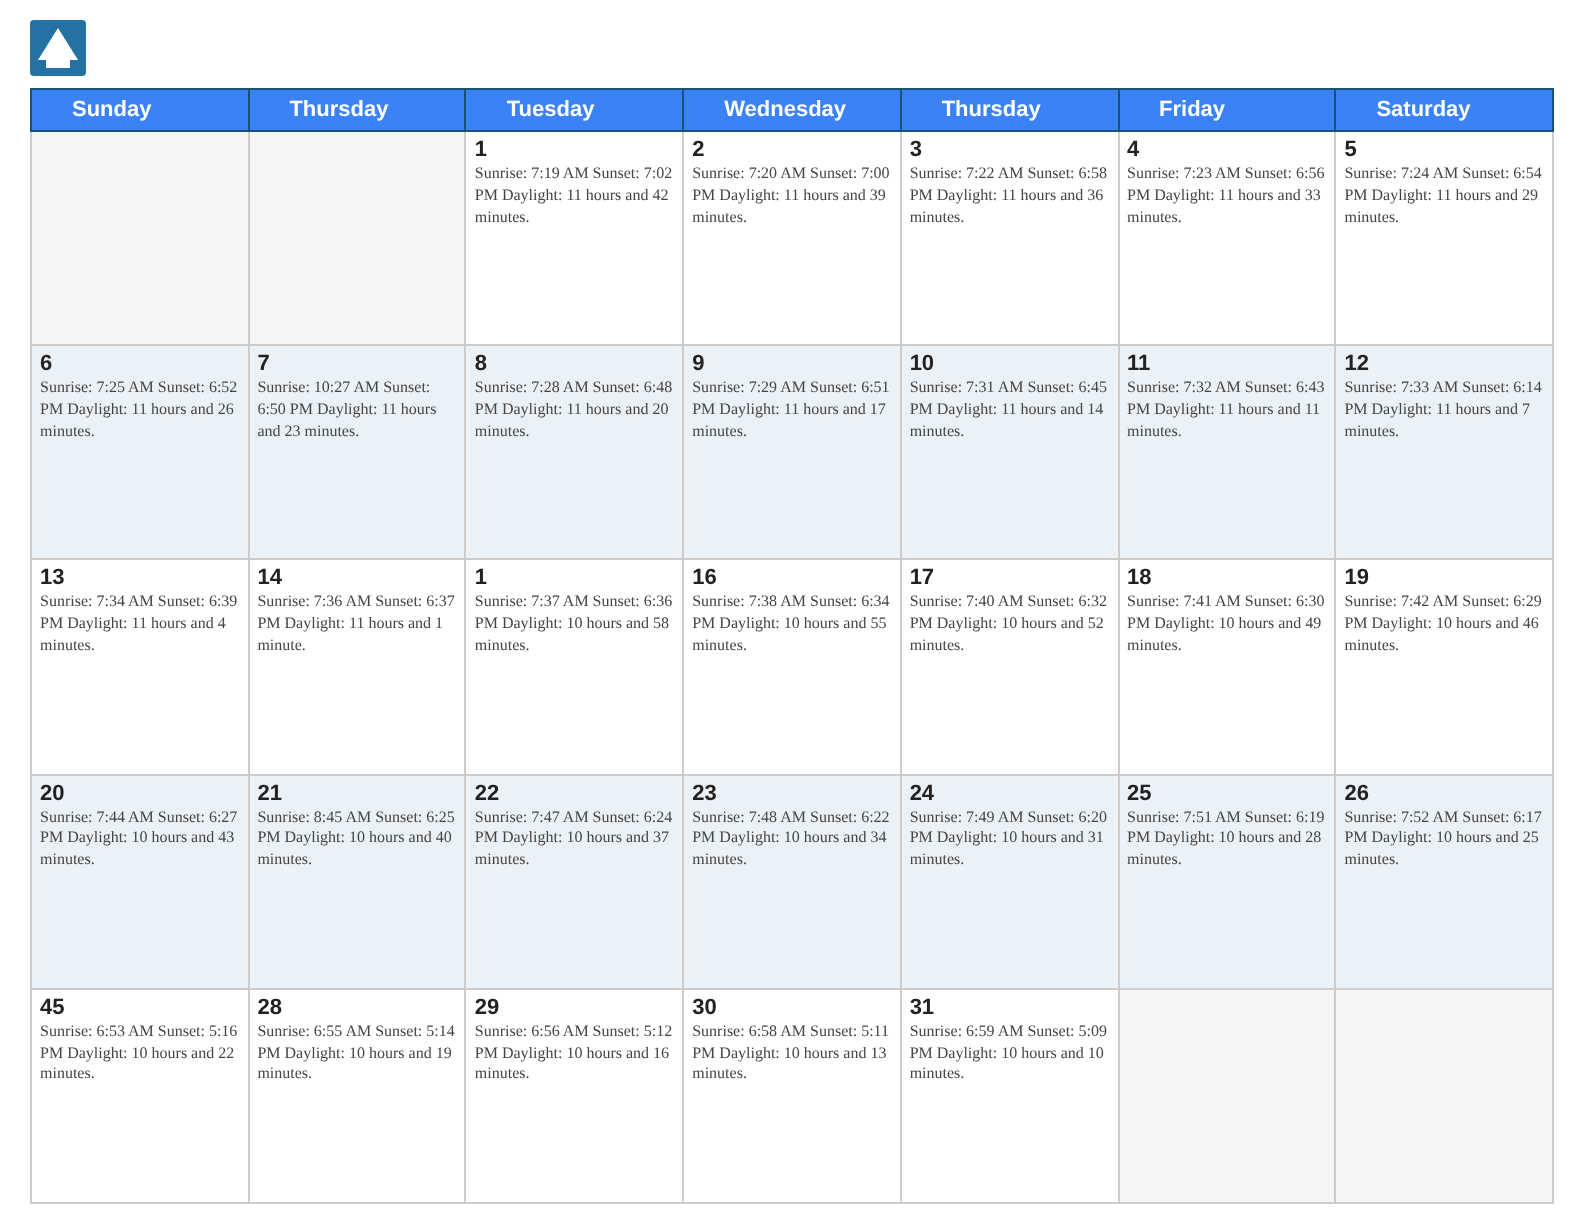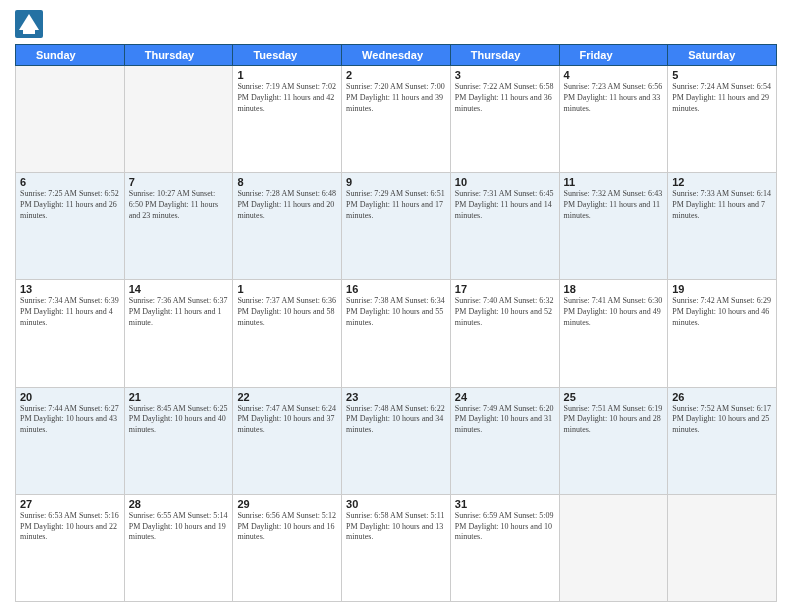--- a/index.html
+++ b/index.html
@@ -316,21 +316,21 @@
           <td>
             <span class="day-number">26</span>
             <div class="day-info">Sunrise: 7:52 AM
 Sunset: 6:17 PM
 Daylight: 10 hours
 and 25 minutes.</div>
           </td>
         </tr>
         <tr class="row-normal">
           <td>
-            <span class="day-number">27</span>
+            <span class="day-number">45</span>
             <div class="day-info">Sunrise: 6:53 AM
 Sunset: 5:16 PM
 Daylight: 10 hours
 and 22 minutes.</div>
           </td>
           <td>
             <span class="day-number">28</span>
             <div class="day-info">Sunrise: 6:55 AM
 Sunset: 5:14 PM
 Daylight: 10 hours

